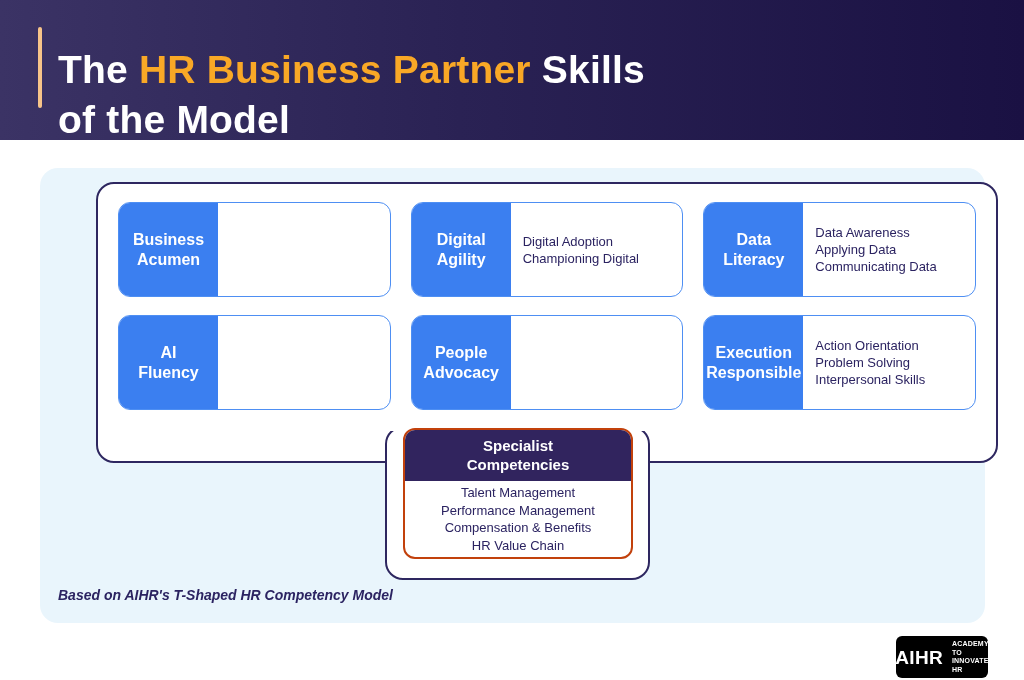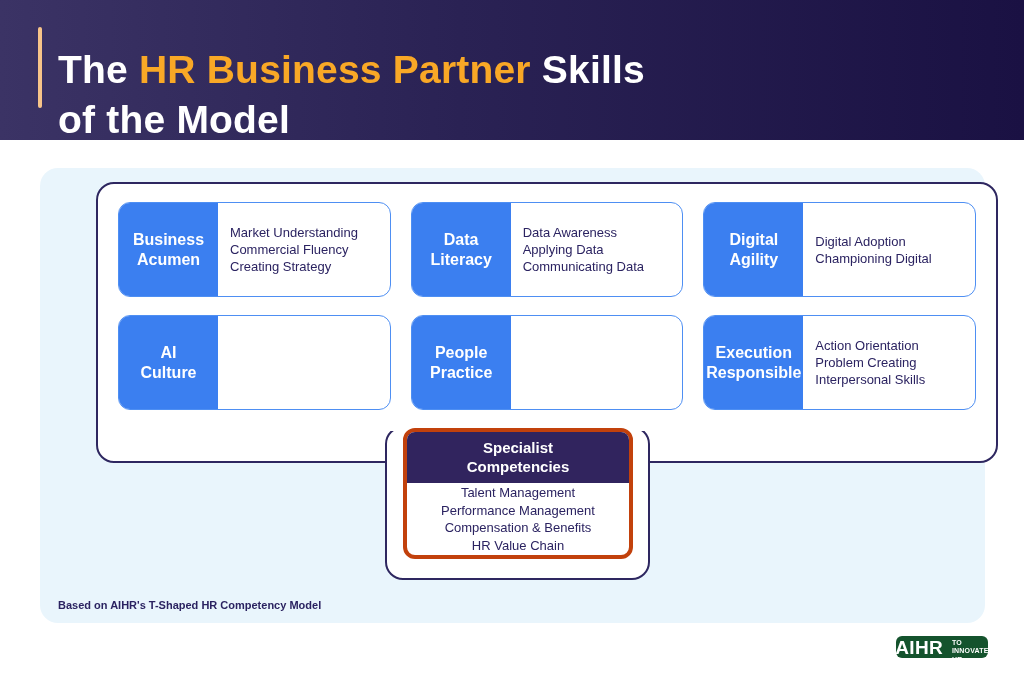--- a/index.html
+++ b/index.html
@@ -27,30 +27,30 @@
 
   
   .card{display:flex;background:#ffffff;border:1.5px solid #4E8FF3;border-radius:12px;overflow:hidden;}
   .card-label{width:99px;flex:none;background:#3B7FF0;color:#ffffff;font-weight:bold;font-size:16px;
     line-height:20px;display:flex;align-items:center;justify-content:center;text-align:center;white-space:pre-line;}
   .card-body{flex:1;display:flex;align-items:center;padding:6px 12px;}
   .card-items{font-size:13px;line-height:17px;color:#2B2361;white-space:pre-line;}
 
   
   .spec-card{position:absolute;left:363px;top:260px;width:230px;height:131px;z-index:4;
-    border:4px solid #c2410c;border-radius:12px;background:#ffffff;overflow:hidden;
+    border:2px solid #c2410c;border-radius:12px;background:#ffffff;overflow:hidden;
     display:flex;flex-direction:column;box-sizing:border-box;}
   .spec-head{background:#31245E;color:#ffffff;font-weight:bold;font-size:15px;line-height:19px;
     text-align:center;padding:6px 4px 7px;white-space:pre-line;}
   .spec-body{flex:1;display:flex;align-items:center;justify-content:center;}
   .spec-items{font-size:13px;line-height:17.5px;color:#2B2361;text-align:center;white-space:pre-line;}
 
   
-  .note{position:absolute;left:18px;bottom:12px;font-size:11px;font-weight:bold;color:#2B2361;}
-  .logo{position:absolute;left:896px;top:636px;width:92px;height:22px;background:#14532d;border-radius:6px;
+  .note{position:absolute;left:18px;bottom:20px;font-size:14px;font-style:italic;font-weight:bold;color:#2B2361;}
+  .logo{position:absolute;left:896px;top:636px;width:92px;height:42px;background:#000000;border-radius:6px;
     display:flex;align-items:center;justify-content:center;}
   .logo-text{color:#ffffff;font-weight:bold;font-size:19px;letter-spacing:0.3px;line-height:1;}
   .logo-div{width:1.5px;height:18px;background:#ffffff;margin:0 5px 0 4px;}
   .logo-tag{color:#ffffff;font-weight:bold;font-size:7px;line-height:8.5px;letter-spacing:0.2px;}
 </style>
 </head>
 <body>
 
 <div class="stage">
 
@@ -62,62 +62,57 @@
     </div>
   </div>
 
   <div class="panel">
 
     <div class="t-top">
 
       <div class="card">
         <div class="card-label">Business
 Acumen</div>
+      </div>
+
+      <div class="card">
+        <div class="card-label">Digital
+Agility</div>
         <div class="card-body">
-          <div class="card-items">Market Understanding
-Commercial Fluency
-Creating Strategy</div>
+          <div class="card-items">Digital Adoption
+Championing Digital</div>
         </div>
       </div>
 
       <div class="card">
         <div class="card-label">Data
 Literacy</div>
         <div class="card-body">
           <div class="card-items">Data Awareness
 Applying Data
 Communicating Data</div>
         </div>
       </div>
 
       <div class="card">
-        <div class="card-label">Digital
-Agility</div>
-        <div class="card-body">
-          <div class="card-items">Digital Adoption
-Championing Digital</div>
-        </div>
-      </div>
-
-      <div class="card">
         <div class="card-label">AI
-Culture</div>
+Fluency</div>
       </div>
 
       <div class="card">
         <div class="card-label">People
-Practice</div>
+Advocacy</div>
       </div>
 
       <div class="card">
         <div class="card-label">Execution
 Responsible</div>
         <div class="card-body">
           <div class="card-items">Action Orientation
-Problem Creating
+Problem Solving
 Interpersonal Skills</div>
         </div>
       </div>
 
     </div>
 
     <div class="t-stem"></div>
     <div class="t-seam"></div>
 
     <div class="spec-card">

